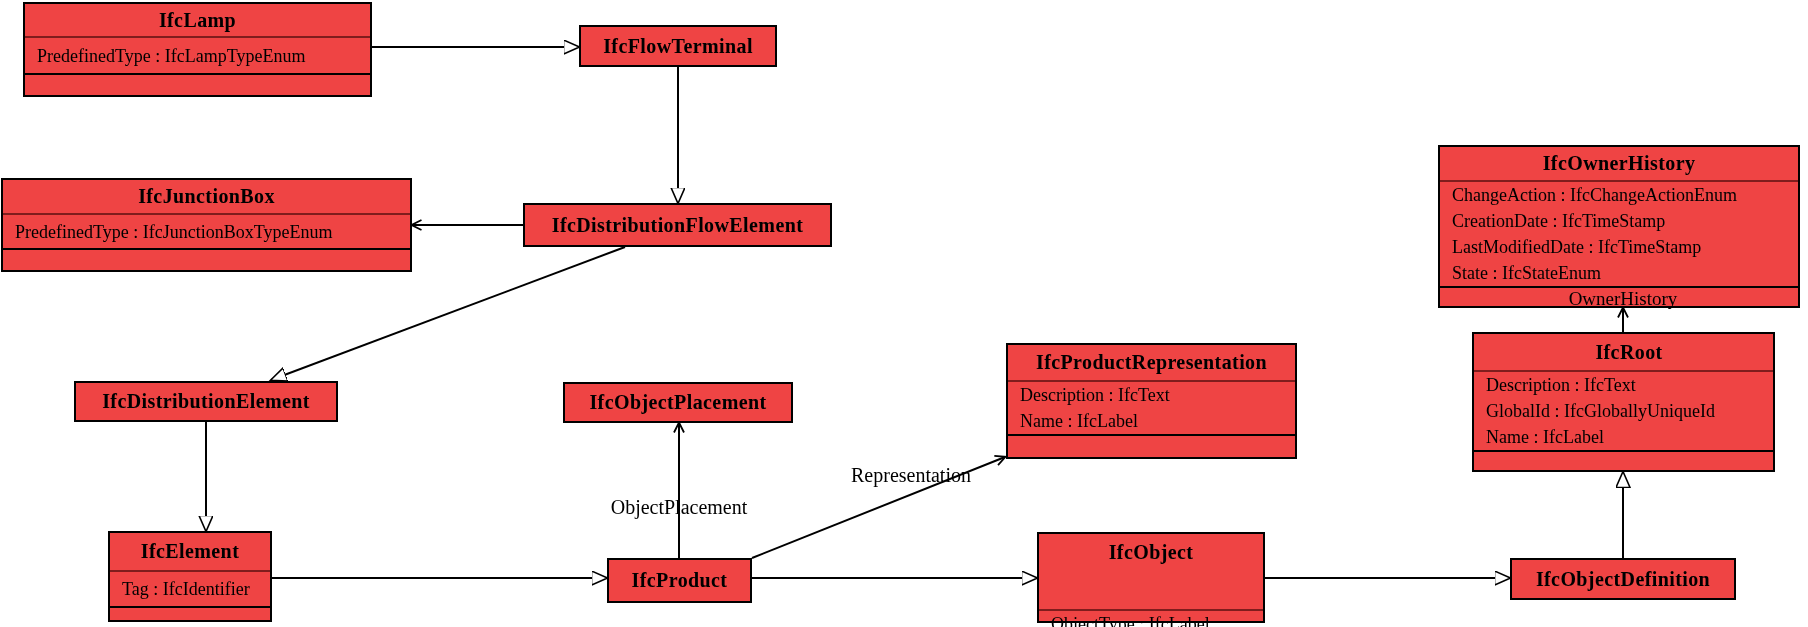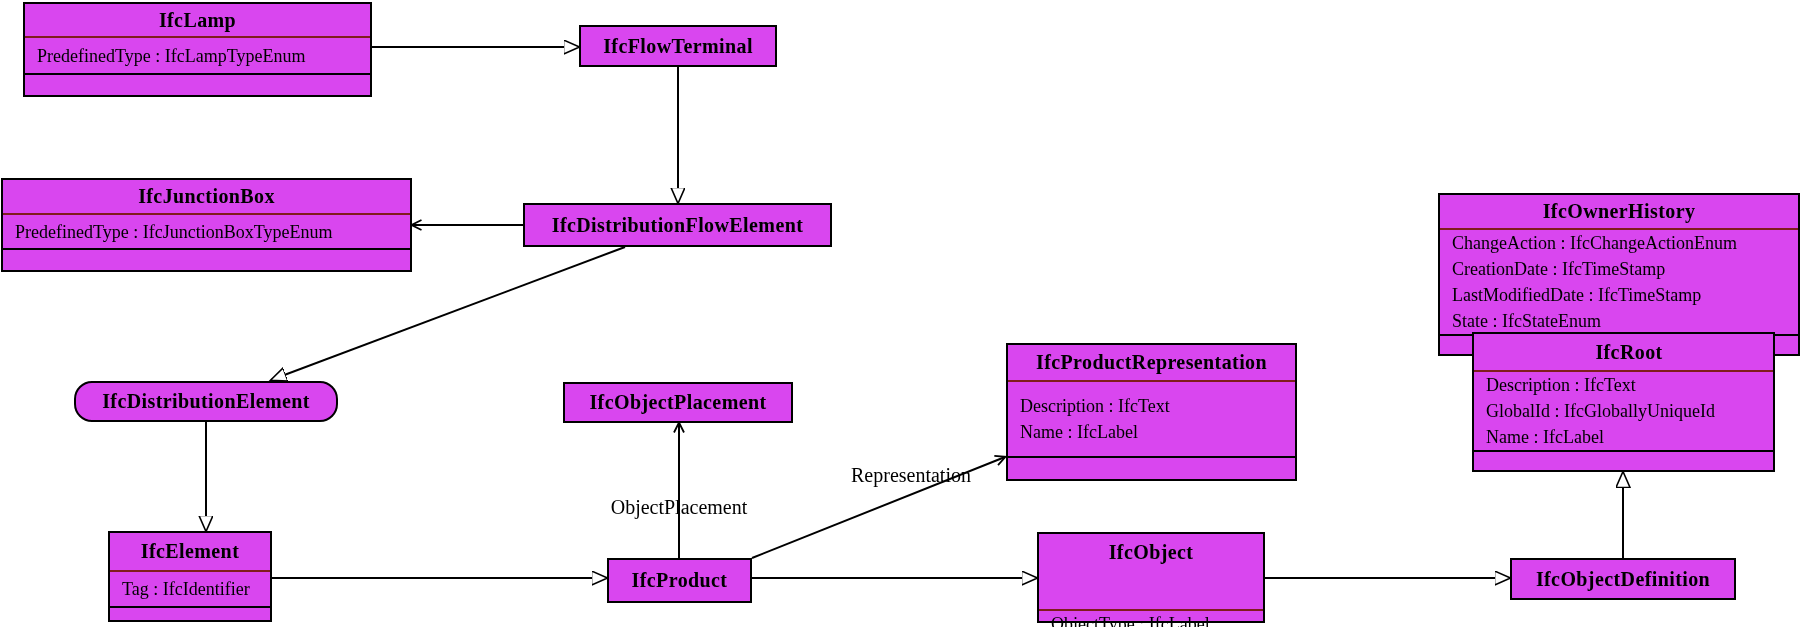--- a/index.html
+++ b/index.html
@@ -7,21 +7,21 @@
     position:relative;
     width:1808px;height:627px;
     background:#ffffff;
     font-family:"Liberation Serif","DejaVu Serif",serif;
     color:#000;
     overflow:hidden;
   }
   #edges{position:absolute;left:0;top:0;width:1808px;height:627px;}
   .cls{
     position:absolute;
-    background:#d946ef;
+    background:#ef4444;
     border:2px solid #000;
     box-sizing:border-box;
     display:flex;
     flex-direction:column;
   }
   .sec-title{
     flex:0 0 auto;
     display:flex;align-items:center;justify-content:center;
     font-weight:bold;font-size:20px;letter-spacing:0.4px;
     white-space:nowrap;
@@ -97,58 +97,58 @@
     <div class="sec-attrs">
       <div>PredefinedType : IfcJunctionBoxTypeEnum</div>
     </div>
     <div class="sec-footer" style="height:22px;"></div>
   </div>
 
   <div class="cls single" style="left:523px;top:203px;width:309px;height:44px;">
     <div class="sec-title">IfcDistributionFlowElement</div>
   </div>
 
-  <div class="cls single" style="left:74px;top:381px;width:264px;height:41px;border-radius:18px;">
+  <div class="cls single" style="left:74px;top:381px;width:264px;height:41px;">
     <div class="sec-title">IfcDistributionElement</div>
   </div>
 
   <div class="cls" style="left:108px;top:531px;width:164px;height:91px;">
     <div class="sec-title" style="height:37px;">IfcElement</div>
     <div class="sec-attrs">
       <div>Tag : IfcIdentifier</div>
     </div>
     <div class="sec-footer" style="height:14px;"></div>
   </div>
 
   <div class="cls single" style="left:563px;top:382px;width:230px;height:41px;">
     <div class="sec-title">IfcObjectPlacement</div>
   </div>
 
   <div class="cls single" style="left:607px;top:558px;width:145px;height:45px;">
     <div class="sec-title">IfcProduct</div>
   </div>
 
-  <div class="cls" style="left:1006px;top:343px;width:291px;height:138px;">
+  <div class="cls" style="left:1006px;top:343px;width:291px;height:116px;">
     <div class="sec-title" style="height:35px;">IfcProductRepresentation</div>
     <div class="sec-attrs">
       <div>Description : IfcText</div>
       <div>Name : IfcLabel</div>
     </div>
     <div class="sec-footer" style="height:23px;"></div>
   </div>
 
   <div class="cls" style="left:1037px;top:532px;width:228px;height:91px;gap:39px;">
     <div class="sec-title" style="height:36px;">IfcObject</div>
     <div class="sec-attrs">
       <div>ObjectType : IfcLabel</div>
     </div>
     <div class="sec-footer" style="height:15px;"></div>
   </div>
 
-  <div class="cls" style="left:1438px;top:145px;width:362px;height:163px;margin-top:48px;">
+  <div class="cls" style="left:1438px;top:145px;width:362px;height:163px;">
     <div class="sec-title" style="height:33px;">IfcOwnerHistory</div>
     <div class="sec-attrs">
       <div>ChangeAction : IfcChangeActionEnum</div>
       <div>CreationDate : IfcTimeStamp</div>
       <div>LastModifiedDate : IfcTimeStamp</div>
       <div>State : IfcStateEnum</div>
     </div>
     <div class="sec-footer" style="height:23px;">OwnerHistory</div>
   </div>
 

